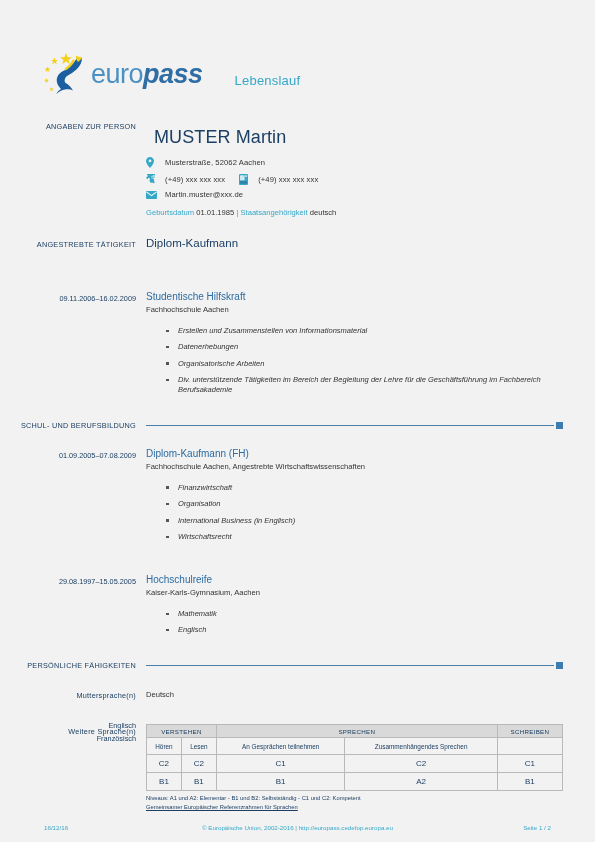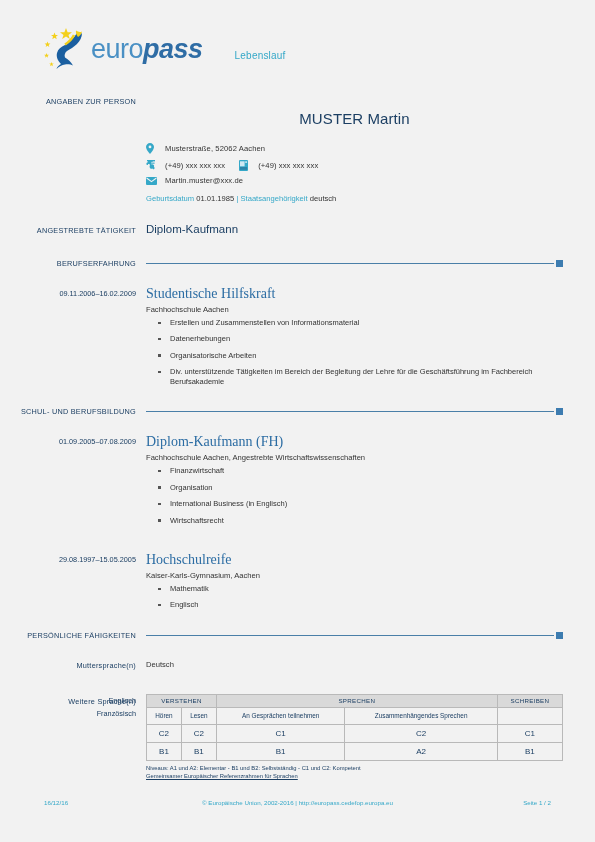--- a/index.html
+++ b/index.html
@@ -8,43 +8,43 @@
   body {
     width: 595px; height: 842px;
     background: #f2f2f2;
     font-family: "Liberation Sans", sans-serif;
     color: #1c3f63;
     overflow: hidden;
   }
   .page { position: relative; width:595px; height:842px; padding: 0; }
 
   
-  .header { display:flex; align-items:center; padding: 28px 0 0 44px; }
+  .header { display:flex; align-items:center; padding: 28px 0 0 44px; margin-top: 25px; }
   .logo { display:flex; align-items:center; }
   .logo-star { width:46px; height:42px; position:relative; margin-right:1px; }
   .logo-text { font-size:27px; letter-spacing:-0.5px; line-height:1; }
   .logo-euro { color:#4a90c4; font-weight:400; }
   .logo-pass { color:#2f6da5; font-weight:bold; font-style:italic; }
-  .doc-type { margin-left:32px; font-size:10px; color:#35a8c8; letter-spacing:0.2px; padding-top:12px; }
+  .doc-type { margin-left:32px; font-size:13px; color:#35a8c8; letter-spacing:0.2px; padding-top:12px; }
 
   
   .row { display:flex; width:100%; }
   .label {
     width:146px; min-width:146px;
     padding-right:10px;
     text-align:right;
     color:#1c3f63;
     font-size:7.3px;
     letter-spacing:0.25px;
     padding-top:3px;
   }
   .label.caps { text-transform:uppercase; }
   .content { flex:1; padding-right:32px; }
 
-  .name { font-size:15px; color:#1c3f63; letter-spacing:0.1px; margin:16px; font-weight:400;text-align:center; }
+  .name { font-size:18px; color:#1c3f63; letter-spacing:0.1px; margin:8px; font-weight:400; }
   .job-title { font-size:11.5px; color:#1c3f63; }
 
   
   .contact { margin-top:9px; }
   .contact-line { display:flex; align-items:center; margin-bottom:5.5px; font-size:7.6px; color:#3a3a3a; }
   .contact-line .ic { width:13px; min-width:13px; margin-right:6px; display:flex; align-items:center; }
   .contact-text { color:#333; letter-spacing:0.1px; }
   .contact-sep { display:inline-block; width:14px; }
 
   .birth { margin-top:9px; font-size:7.6px; }
@@ -56,23 +56,23 @@
   .section { display:flex; align-items:center; width:100%; }
   .section .label { padding-top:0; }
   .section-rule { flex:1; display:flex; align-items:center; margin-right:32px; }
   .section-rule .line { flex:1; height:1px; background:#4a7fa8; }
   .section-rule .sq { width:7px; height:7px; background:#3d7cb0; margin-left:2px; }
 
   
   .entry { display:flex; width:100%; }
   .entry .dates { width:146px; min-width:146px; padding-right:10px; text-align:right; font-size:7.3px; color:#1c3f63; padding-top:3px;padding-left:48px; }
   .entry .body { flex:1; padding-right:32px; }
-  .entry-title { font-size:14px; color:#2b6ca3; margin-bottom:3px;font-family:Liberation Serif, serif; }
+  .entry-title { font-size:10px; color:#2b6ca3; margin-bottom:3px; }
   .entry-org { font-size:7.6px; color:#333; margin-bottom:4px; }
-  ul.tasks { list-style:none; margin:4px; padding:0; }
+  ul.tasks { list-style:none; margin:12px; padding:0;font-style:italic; }
   ul.tasks li { font-size:7.5px; color:#333; position:relative; padding-left:20px; margin-bottom:6.5px; line-height:1.32; }
   ul.tasks li:before { content:""; position:absolute; left:8px; top:3.5px; width:2.5px; height:2.5px; background:#555; }
 
   
   .plain-val { font-size:7.6px; color:#333; padding-top:2px; }
   table.lang { border-collapse:collapse; width:100%; font-size:7px; color:#1c3f63; }
   table.lang td, table.lang th { border:1px solid #b9b9b9; text-align:center; font-weight:normal; padding:2px 1px; }
   table.lang thead tr.grp th { background:#d9d9d9; font-size:6.2px; letter-spacing:0.3px; padding:2.5px 1px; }
   table.lang thead tr.sub th { font-size:6.4px; line-height:1.15; padding:2.5px 2px; height:17px; }
   table.lang tbody td { font-size:8px; padding:4px 1px; color:#1c3f63; }
@@ -180,27 +180,20 @@
 
   <div class="row">
     <div class="label caps">Angestrebte Tätigkeit</div>
     <div class="content">
       <div class="job-title">Diplom-Kaufmann</div>
     </div>
   </div>
 
   <div class="sp24"></div>
 
-  <div class="section">
-    <div class="label caps">Berufserfahrung</div>
-    <div class="section-rule">
-      <span class="line"></span>
-      <span class="sq"></span>
-    </div>
-  </div>
 
   <div class="sp18"></div>
 
   <div class="entry">
     <div class="dates">09.11.2006–16.02.2009</div>
     <div class="body">
       <div class="entry-title">Studentische Hilfskraft</div>
       <div class="entry-org">Fachhochschule Aachen</div>
       <ul class="tasks">
         <li>Erstellen und Zusammenstellen von Informationsmaterial</li>

